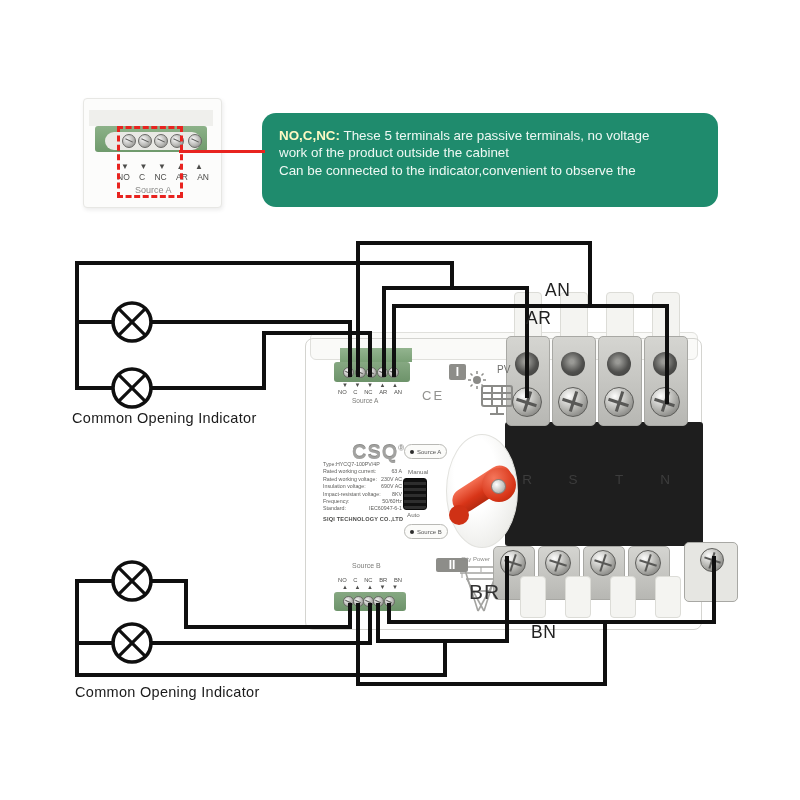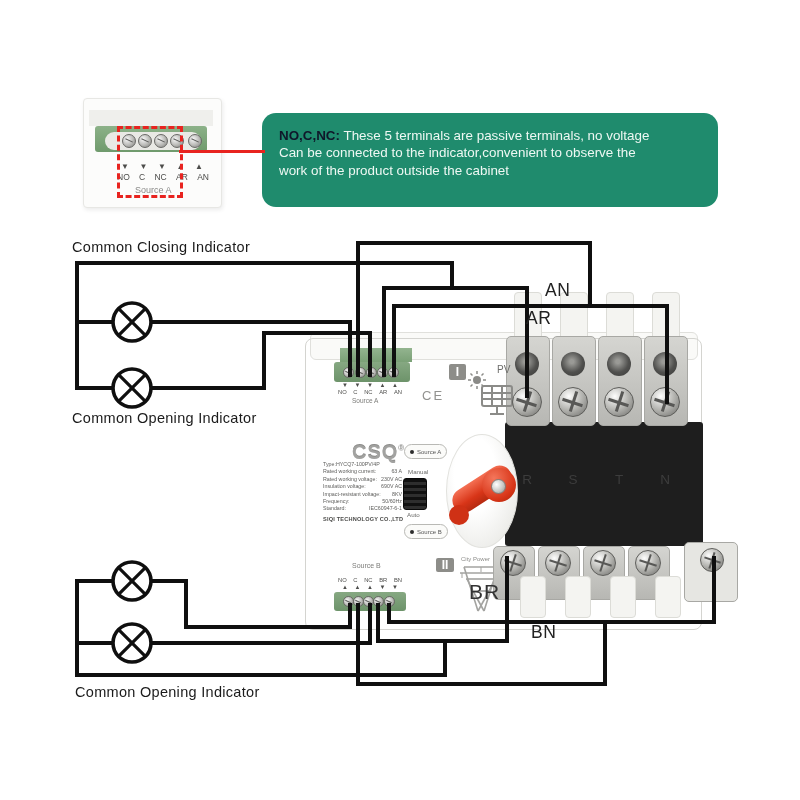--- a/index.html
+++ b/index.html
@@ -9,21 +9,21 @@
   
   .wire{position:absolute;background:#0f0f0f;z-index:40;}
   .lamp{position:absolute;z-index:45;}
   
   .lbl{position:absolute;color:#1b1b1b;font-size:14.5px;letter-spacing:.3px;white-space:nowrap;z-index:60;}
   .wlbl{position:absolute;color:#222;font-size:17.5px;letter-spacing:.5px;white-space:nowrap;z-index:60;}
   
   .callout{position:absolute;left:262px;top:113px;width:456px;height:94px;background:#1f8b6d;
            border-radius:14px;color:#eef8f3;font-size:13.4px;line-height:17.3px;z-index:20;}
   .callout .inner{padding:14px 10px 0 17px;}
-  .callout b{color:#0f172a;}
+  .callout b{color:#fef9c3;}
   .redline{position:absolute;background:#e8231f;z-index:21;}
   .dashbox{position:absolute;border:3px dashed #e8231f;z-index:22;background:transparent;}
   
   .inset{position:absolute;left:75px;top:88px;width:153px;height:122px;z-index:10;}
   .inset .body{position:absolute;left:8px;top:10px;width:137px;height:108px;background:#fcfcfb;
                border:1px solid #e7e7e4;border-radius:4px;box-shadow:1px 2px 4px rgba(0,0,0,.08);}
   .inset .edge{position:absolute;left:14px;top:22px;width:124px;height:16px;background:#efefec;}
   .inset .green{position:absolute;left:20px;top:38px;width:112px;height:26px;
                 background:linear-gradient(#8cb188,#6f9a6c);border-radius:3px;}
   .inset .face{position:absolute;left:30px;top:44px;width:96px;height:18px;background:#e9e9e5;border-radius:9px;}
@@ -110,26 +110,25 @@
         <span>AN</span>
     </div>
     <div class="abs graytxt" style="left:60px;top:97px;font-size:9px;z-index:11;">Source A</div>
     <div class="dashbox" style="left:42px;top:38px;width:60px;height:66px;"></div>
   </div>
   <div class="redline" style="left:179px;top:150px;width:86px;height:3px;"></div>
 
   <div class="callout">
     <div class="inner">
       <div><b>NO,C,NC:</b><span> These 5 terminals are passive terminals, no voltage</span></div>
+      <div>work of the product outside the cabinet</div>
       <div>Can be connected to the indicator,convenient to observe the</div>
-      <div>work of the product outside the cabinet</div>
     </div>
   </div>
 
-  <div class="lbl" style="left:72px;top:239px;">Common Closing Indicator</div>
   <div class="lbl" style="left:72px;top:410px;">Common Opening Indicator</div>
   <div class="lbl" style="left:75px;top:684px;">Common Opening Indicator</div>
   <div class="wlbl" style="left:545px;top:280px;">AN</div>
   <div class="wlbl" style="left:526px;top:308px;">AR</div>
   <div class="brbig">BR</div>
   <div class="wlbl" style="left:531px;top:622px;">BN</div>
 
   <div class="wire" style="left:75px;top:261px;width:379px;height:4px;"></div>
   <div class="wire" style="left:75px;top:261px;width:4px;height:129px;"></div>
   <div class="wire" style="left:79px;top:320px;width:35px;height:4px;"></div>
@@ -327,21 +326,21 @@
   <div class="phase" style="left:565px;">S</div>
   <div class="phase" style="left:611px;">T</div>
   <div class="phase" style="left:657px;">N</div>
 
   <div class="dial"></div>
   <div class="handle"></div>
   <div class="handle-head"></div>
   <div class="handle-foot"></div>
   <div class="handle-screw"></div>
 
-  <div class="badge" style="left:436px;top:558px;width:18px;height:14px;font-size:12px;line-height:14px;">II</div>
+  <div class="badge" style="left:436px;top:558px;width:32px;height:14px;font-size:12px;line-height:14px;">II</div>
   <div class="citylbl">City Power</div>
   <div class="abs" style="left:458px;top:563px;z-index:8;">
     <svg width="46" height="50" viewBox="0 0 46 50" fill="none" stroke="#a3a3a0" stroke-width="1.6">
       <line x1="6" y1="4" x2="20" y2="48"></line>
         <line x1="40" y1="4" x2="26" y2="48"></line>
       <line x1="2" y1="10" x2="44" y2="10"></line>
         <line x1="6" y1="4" x2="40" y2="4"></line>
       <line x1="8" y1="16" x2="38" y2="16"></line>
       <line x1="9" y1="16" x2="15" y2="28"></line>
         <line x1="37" y1="16" x2="31" y2="28"></line>

